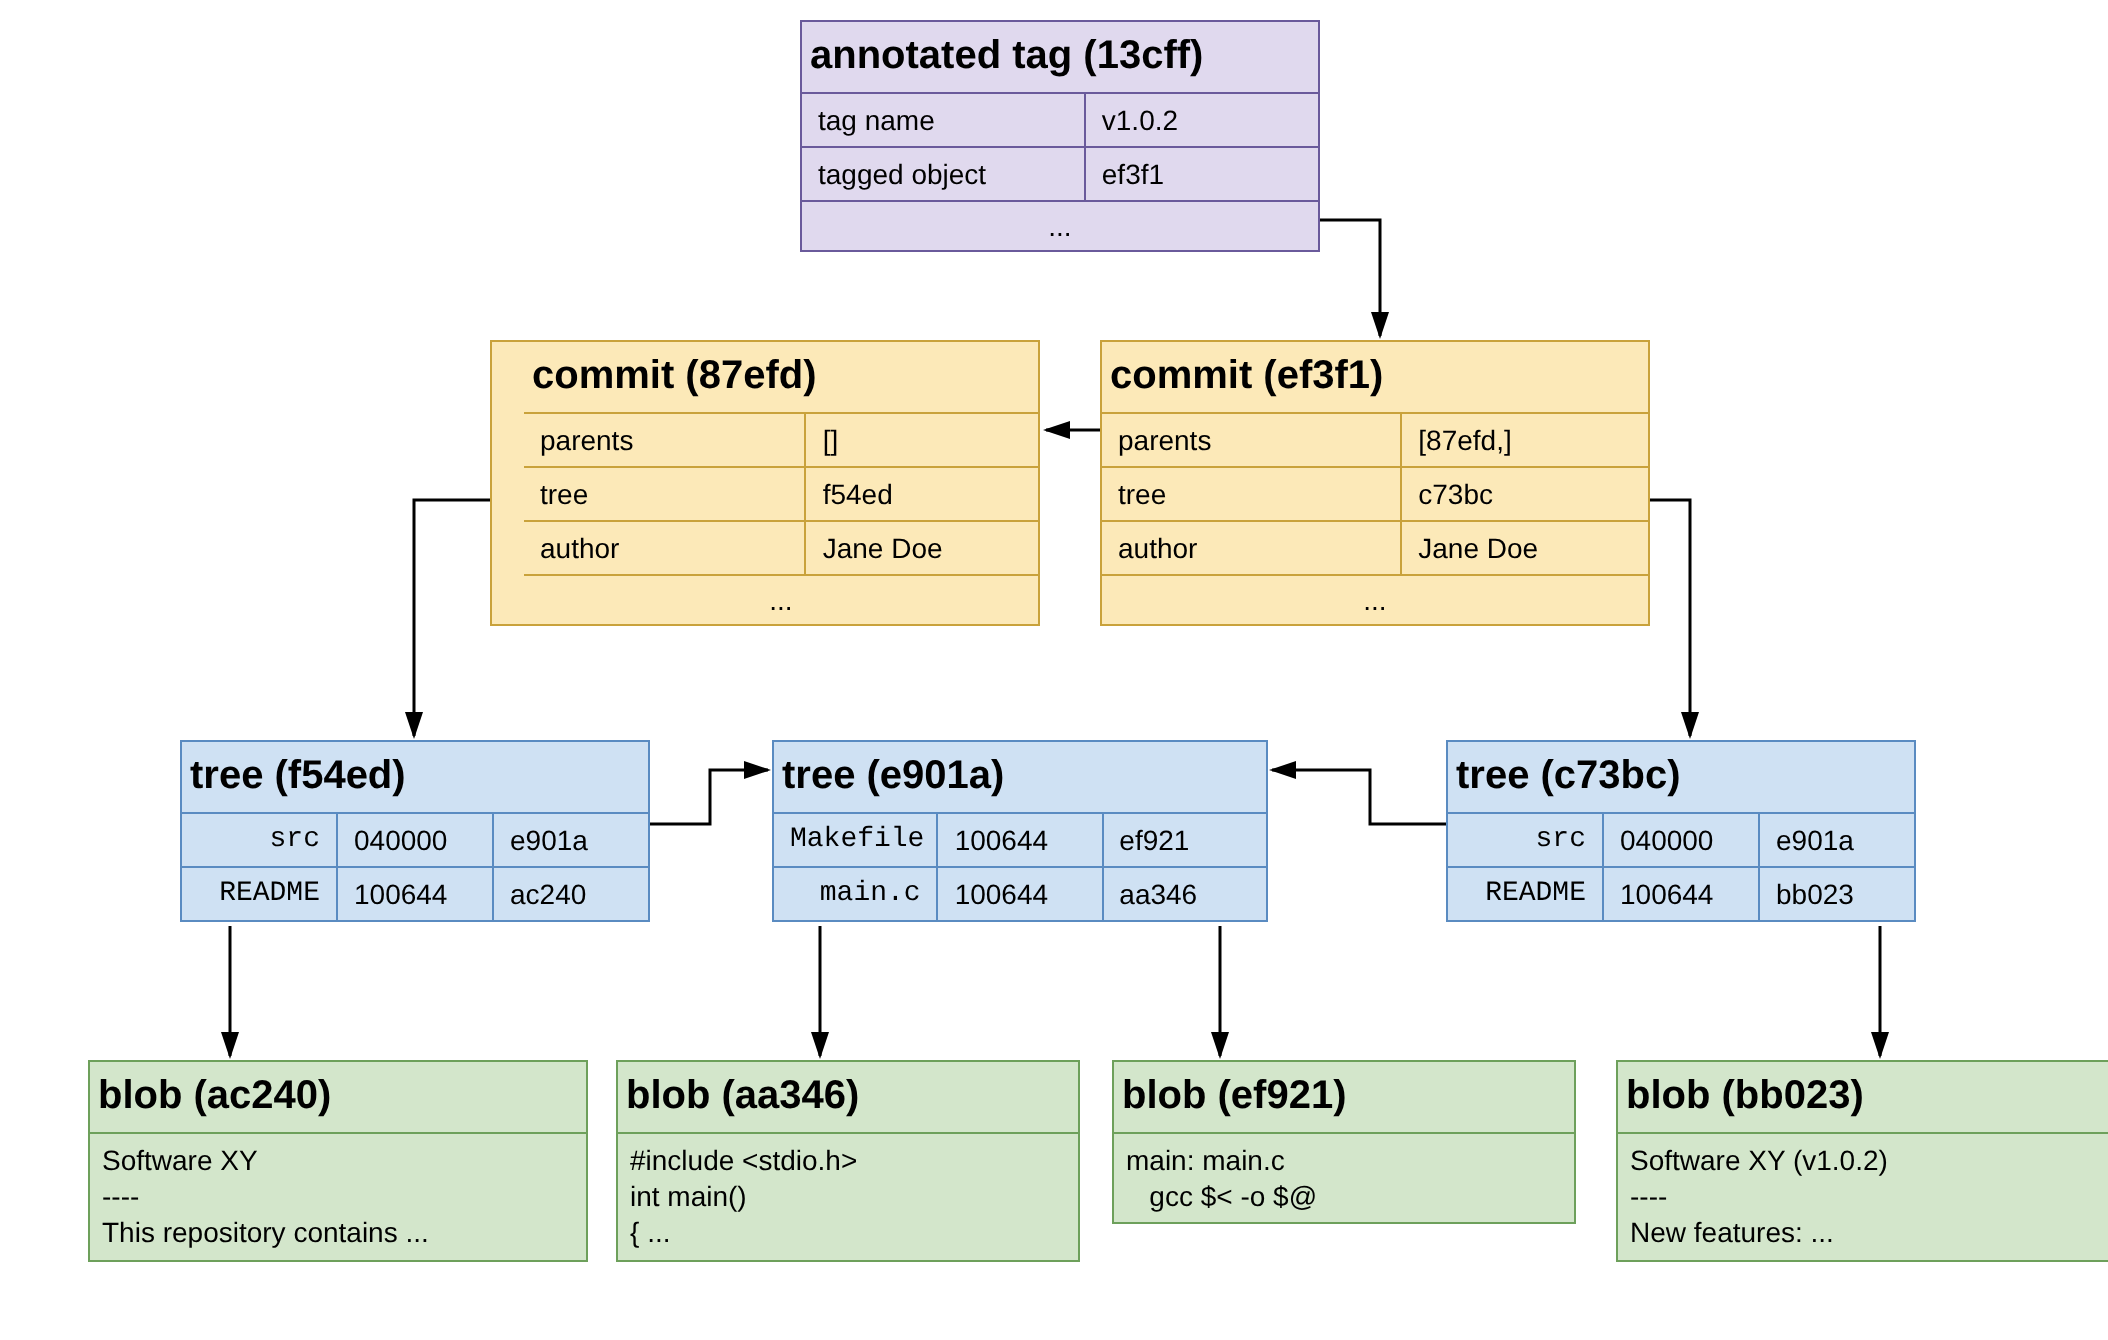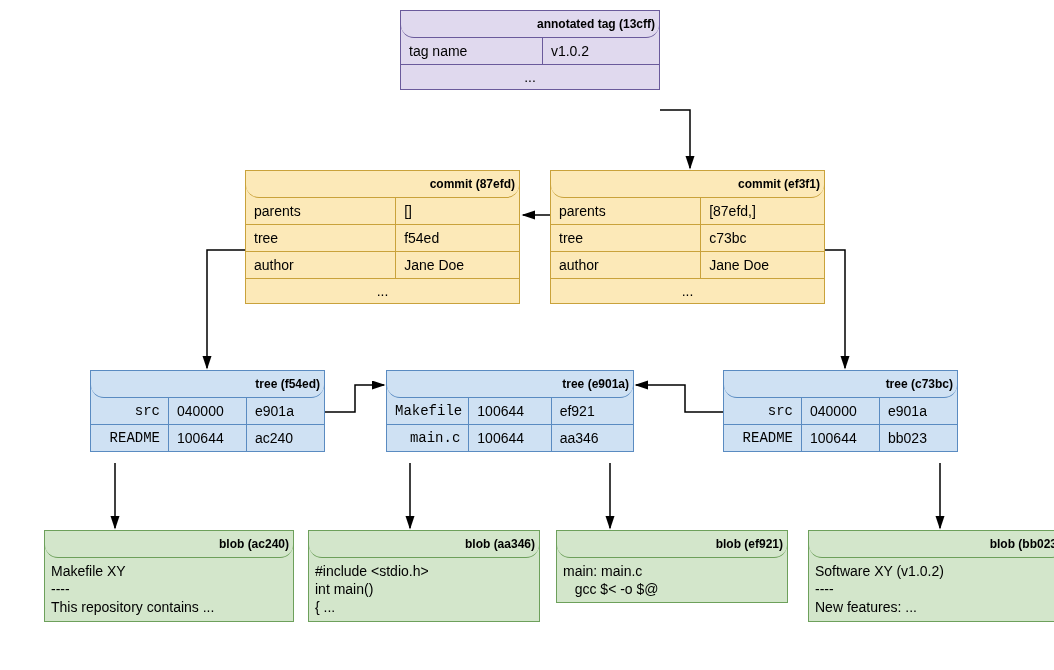--- a/index.html
+++ b/index.html
@@ -20,27 +20,26 @@
     border: 1px solid;
     box-sizing: border-box;
   }
   
   .tag    { background: #e0d9ee; border-color: #6a5a9b; }
   .commit { background: #fce9b8; border-color: #c9a23b; }
   .tree   { background: #cfe1f3; border-color: #5a8bc1; }
   .blob   { background: #d3e6cb; border-color: #6da05b; margin-left: 28px; }
 
   .title {
-    text-align: right;
+    text-align: left;
     font-weight: bold;
     padding: 6px 4px;
     border-bottom: 1px solid;
     border-color: inherit;
-    font-size: 12px;
-    border-radius: 13px;
+    font-size: 20px;
   }
   .row {
     display: flex;
     border-bottom: 1px solid;
     border-color: inherit;
   }
   .row:last-child { border-bottom: none; }
   .row > div {
     padding: 5px 8px;
     border-right: 1px solid;
@@ -55,21 +54,21 @@
     padding: 4px 0;
   }
   .content {
     padding: 4px 6px;
     white-space: pre;
     font-size: 14px;
     line-height: 1.3;
   }
   
   #tagBox   { left: 390px; top: 0;   width: 260px; }
-  #commit1  { left: 235px; top: 160px; width: 275px; }
+  #commit1  { left: 235px; top: 160px; width: 275px; padding-left: 16px; }
   #commit2  { left: 540px; top: 160px; width: 275px; }
   #tree1    { left:  80px; top: 360px; width: 235px; }
   #tree2    { left: 376px; top: 360px; width: 248px; }
   #tree3    { left: 713px; top: 360px; width: 235px; }
   #blob1    { left:   6px; top: 520px; width: 250px; }
   #blob2    { left: 270px; top: 520px; width: 232px; }
   #blob3    { left: 518px; top: 520px; width: 232px; }
   #blob4    { left: 770px; top: 520px; width: 258px; }
 
   
@@ -118,20 +117,24 @@
 
     <path d="M930,453 L930,518" stroke="#000" fill="none" stroke-width="1.5" marker-end="url(#ah)"></path>
   </svg>
 
   <div id="tagBox" class="box tag">
     <div class="title">annotated tag (13cff)</div>
     <div class="row kv2">
       <div>tag name</div>
       <div>v1.0.2</div>
     </div>
+    <div class="row kv2">
+      <div>tagged object</div>
+      <div>ef3f1</div>
+    </div>
     <div class="ellips">...</div>
   </div>
 
   <div id="commit1" class="box commit">
     <div class="title">commit (87efd)</div>
     <div class="row kv2">
       <div>parents</div>
       <div>[]</div>
     </div>
     <div class="row kv2">
@@ -199,21 +202,21 @@
     </div>
     <div class="row tr3">
       <div>README</div>
       <div>100644</div>
       <div>bb023</div>
     </div>
   </div>
 
   <div id="blob1" class="box blob">
     <div class="title">blob (ac240)</div>
-    <div class="content">Makefile XY
+    <div class="content">Software XY
 ----
 This repository contains ...</div>
   </div>
   <div id="blob2" class="box blob">
     <div class="title">blob (aa346)</div>
     <div class="content">#include &lt;stdio.h&gt;
 int main()
 { ...</div>
   </div>
   <div id="blob3" class="box blob">

